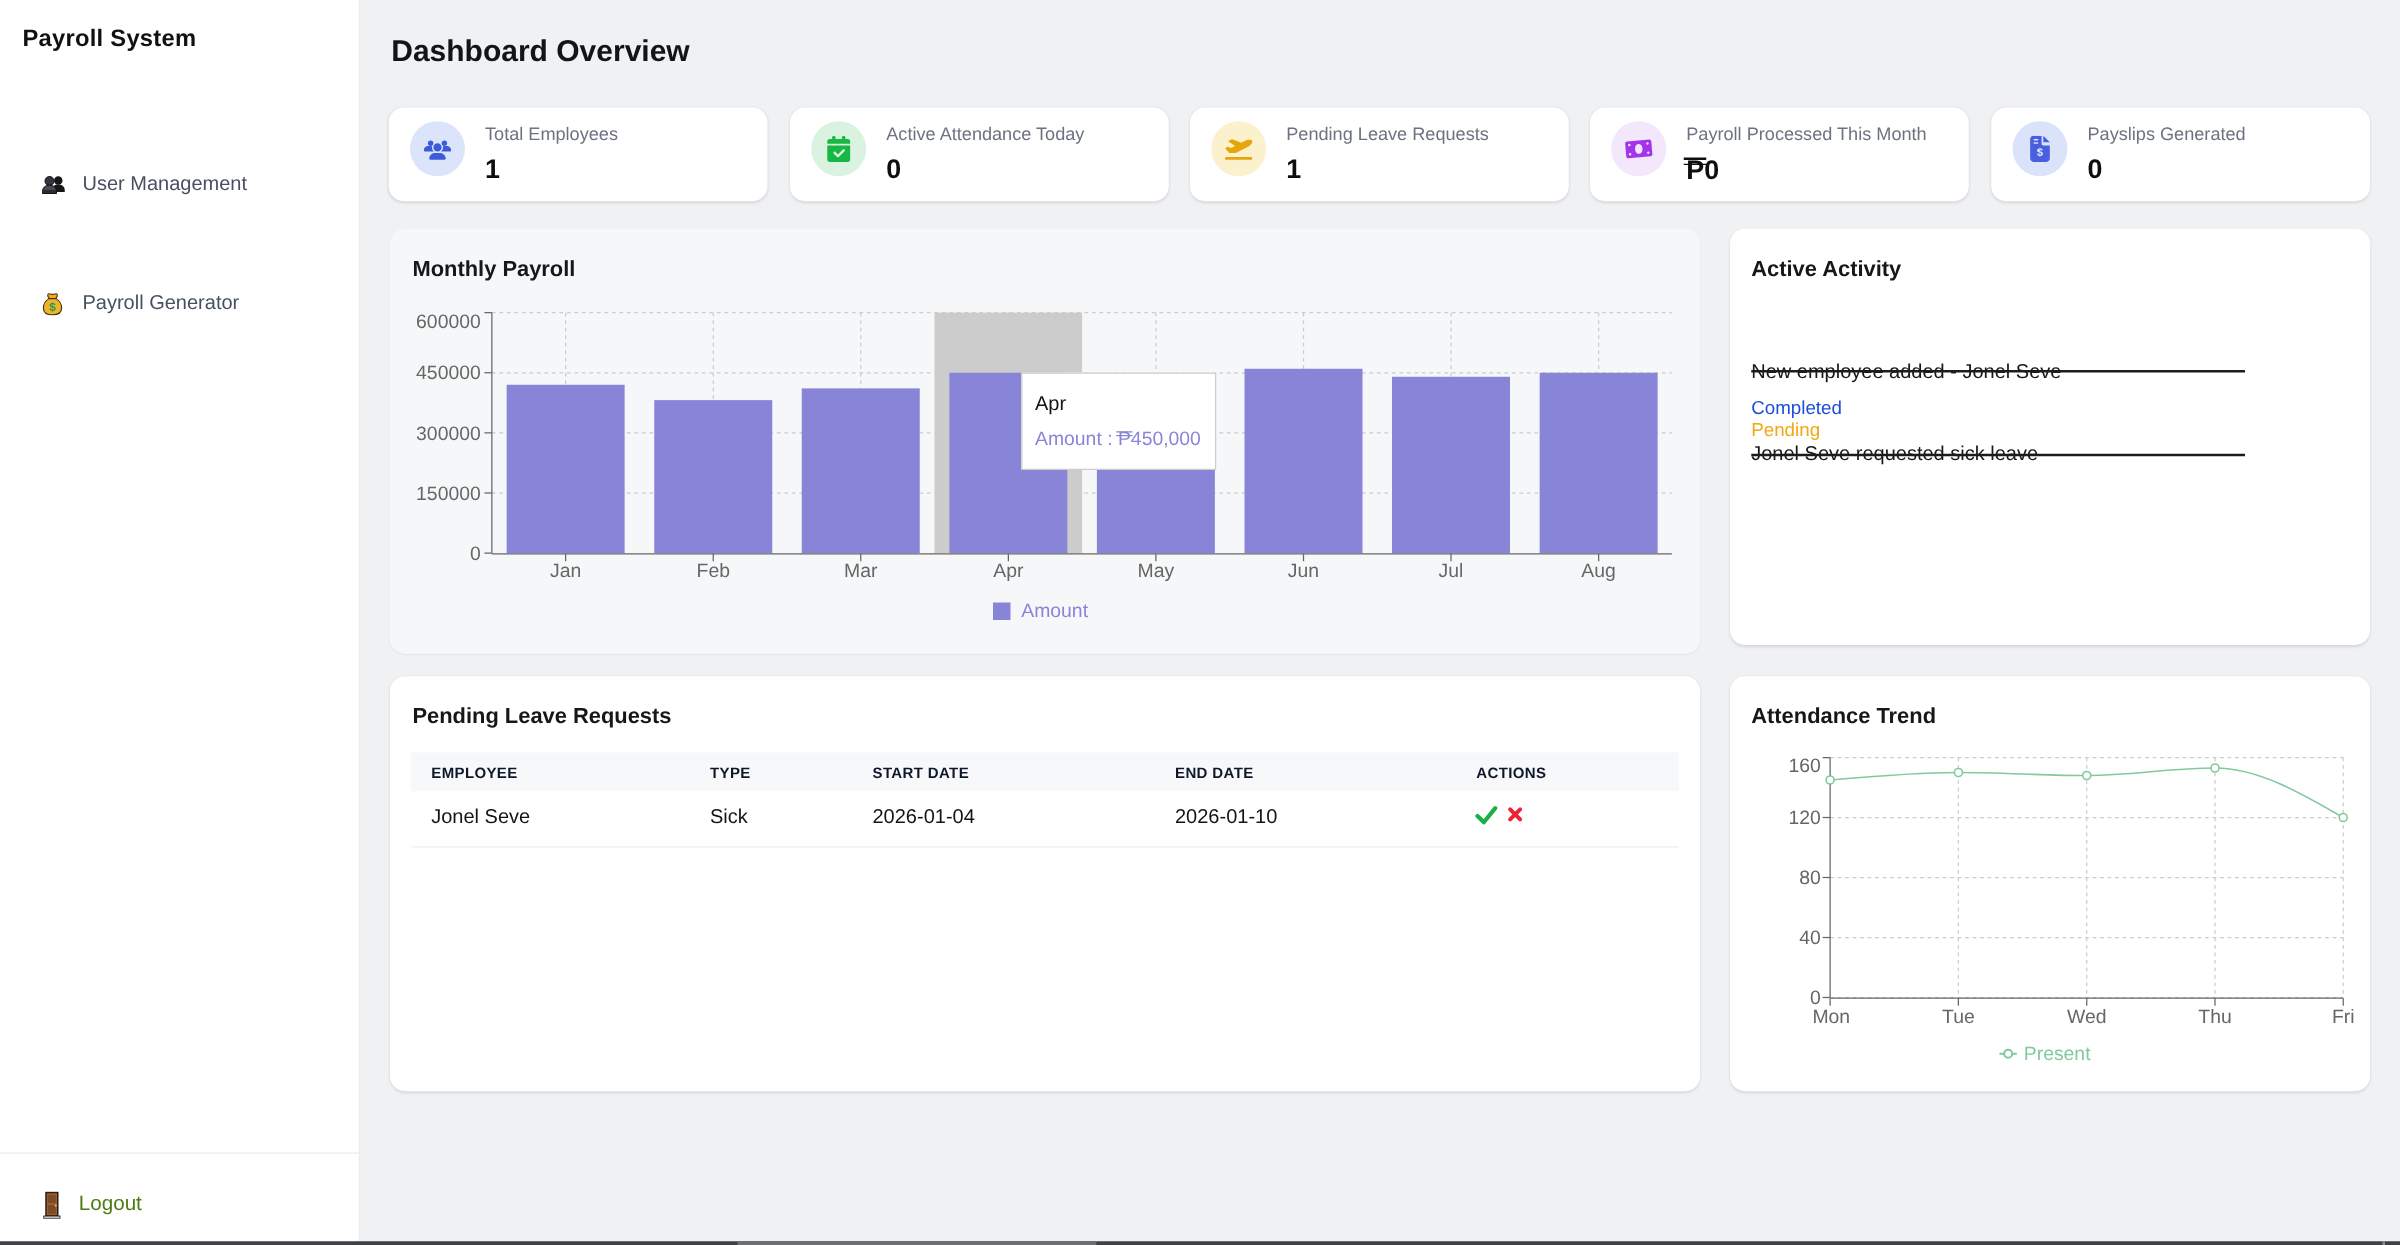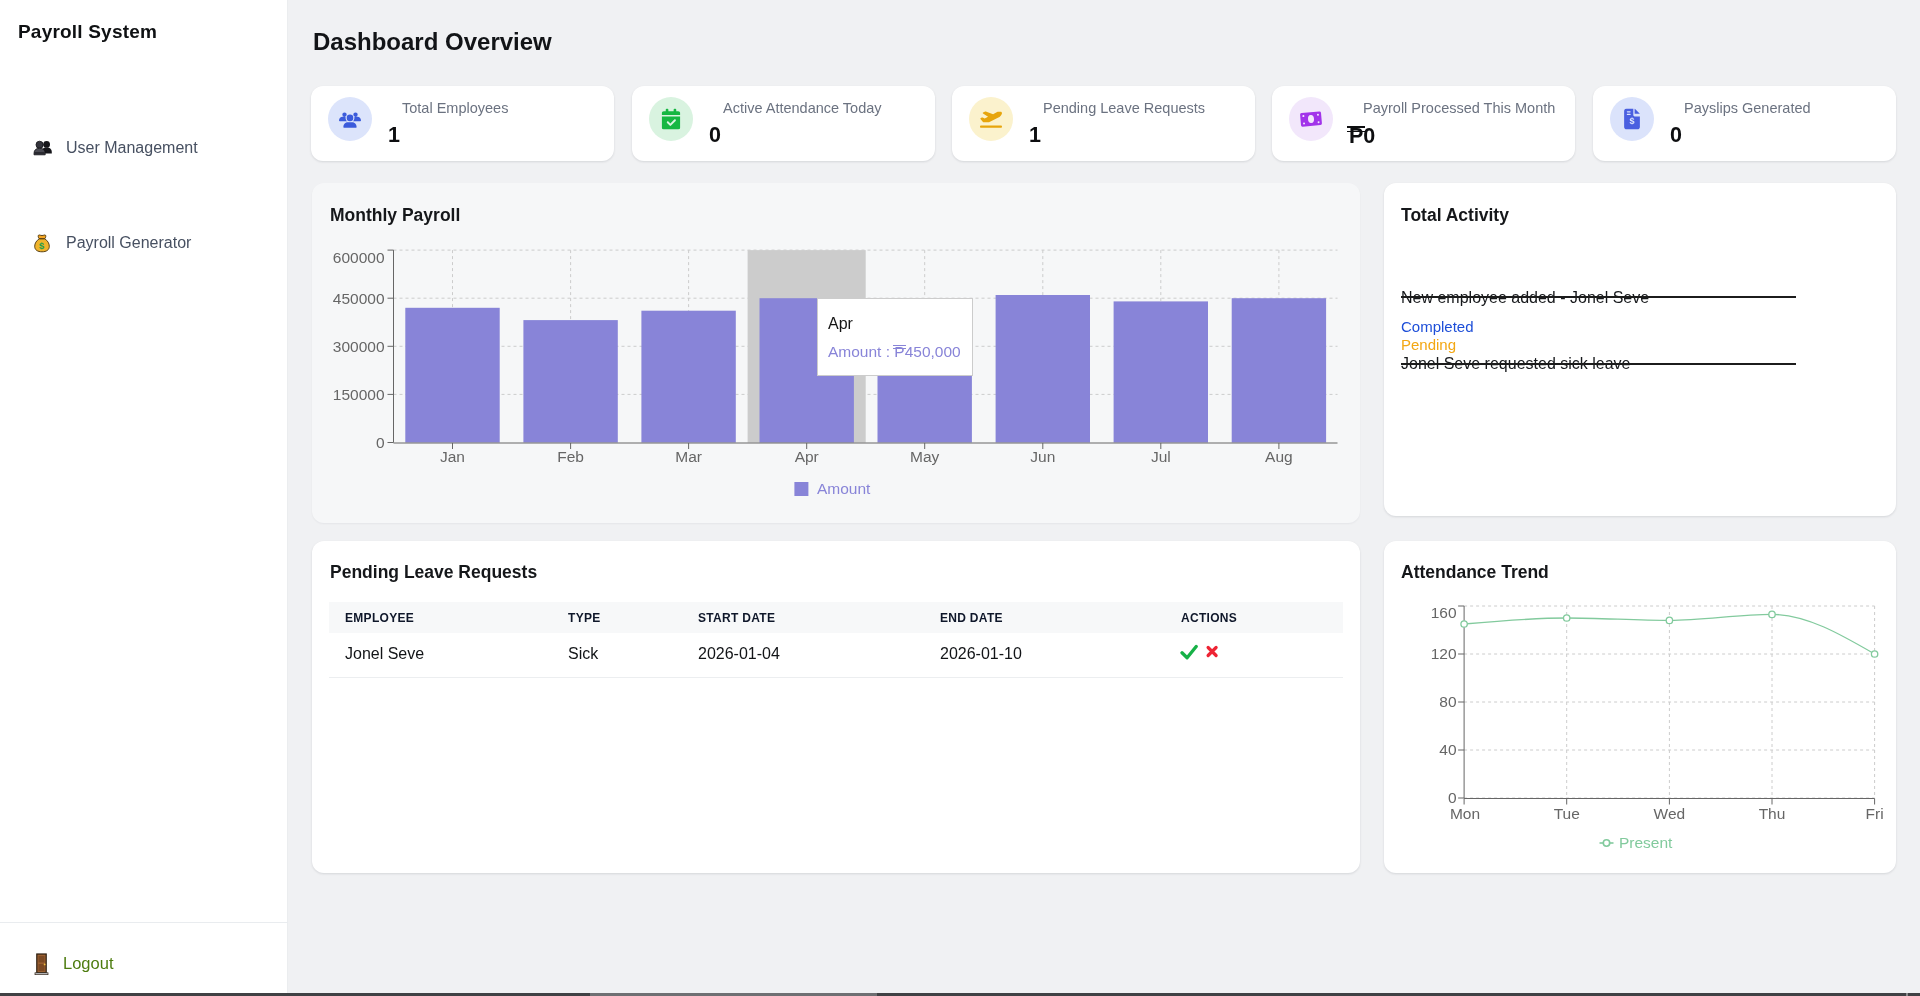--- a/index.html
+++ b/index.html
@@ -11,21 +11,21 @@
 .nav-item .ic { width:18px; height:18px; margin-left:16px; margin-right:15px; flex:0 0 auto; }
 .nav-item.active { background:#e8f0fd; color:#3e66e2; }
 .side-divider { position:absolute; left:0; top:922px; width:288px; border-top:1px solid #e9ecef; }
 .logout { position:absolute; left:17px; top:944px; width:254px; height:39px; display:flex; align-items:center; font-size:16.5px; color:#4d7c0f; }
 .logout .ic { width:17px; height:22px; margin-left:16px; margin-right:13px; }
 h1.title { position:absolute; left:313px; top:27.5px; font-size:24px; font-weight:700; color:#121417; }
 .card { position:absolute; background:#fff; border-radius:12px; box-shadow:0 1px 3px rgba(20,25,40,.07), 0 1px 2px rgba(20,25,40,.05); }
 .stat { width:303px; height:75px; top:86px; }
 .stat .circ { position:absolute; left:17px; top:11px; width:44px; height:44px; border-radius:50%; }
 .stat .circ svg { position:absolute; left:50%; top:50%; transform:translate(-50%,-50%); }
-.stat .lab { position:absolute; left:91px; top:12px; font-size:14.5px; color:#6b7280; line-height:20px; }
+.stat .lab { position:absolute; left:77px; top:12px; font-size:14.5px; color:#6b7280; line-height:20px; }
 .stat .val { position:absolute; left:77px; top:37.5px; font-size:21.5px; font-weight:700; color:#0d0e10; line-height:22px; }
 .ctitle { position:absolute; font-size:17.5px; font-weight:700; color:#15171a; }
 #chartcard { left:312px; top:183px; width:1048px; height:340px; background:#f6f7f8; box-shadow:0 1px 2px rgba(20,25,40,.05); }
 #recentcard { left:1384px; top:183px; width:512px; height:333px; }
 #pendingcard { left:312px; top:541px; width:1048px; height:332px; }
 #trendcard { left:1384px; top:541px; width:512px; height:332px; }
 .act-item { position:absolute; left:17px; font-size:16px; color:#16181b;margin-top:40px; }
 .act-status { position:absolute; left:17px; font-size:15px; }
 .act-hr { position:absolute; left:17px; width:395px; border-top:2px solid #1c1c1c; }
 .tbl-head { position:absolute; left:17px; top:61px; width:1014px; height:31px; background:#f7f8f9; }
@@ -185,21 +185,21 @@
     <rect x="482.4" y="299" width="14" height="14" fill="#8884d8"></rect>
     <text x="505" y="310.6" fill="#8884d8" font-size="15.5">Amount</text>
   </svg>
   <div class="tooltip">
       <div class="tl">Apr</div>
       <div class="ti">Amount : <span class="peso" id="peso-tip">P<i style="left:-1.5px;right:-1.5px;top:1.7px;"></i><i style="left:-1.5px;right:-1.5px;top:4.9px;"></i></span>450,000</div>
     </div>
 </div>
 
 <div class="card" id="recentcard">
-  <div class="ctitle" style="left:17px; top:22px;">Total Activity</div>
+  <div class="ctitle" style="left:17px; top:22px;">Active Activity</div>
   <div class="act-item" style="top:66px;">New employee added - Jonel Seve</div>
   <div class="act-status" style="top:92px; color:#1d4ed8;margin-top:43px;">Completed</div>
   <div class="act-hr" style="top:112.5px;"></div>
   <div class="act-item" style="top:132px;">Jonel Seve requested sick leave</div>
   <div class="act-status" style="top:153px; color:#f3a712;">Pending</div>
   <div class="act-hr" style="top:179.5px;"></div>
 </div>
 
 <div class="card" id="pendingcard">
   <div class="ctitle" style="left:18px; top:21px;">Pending Leave Requests</div>

